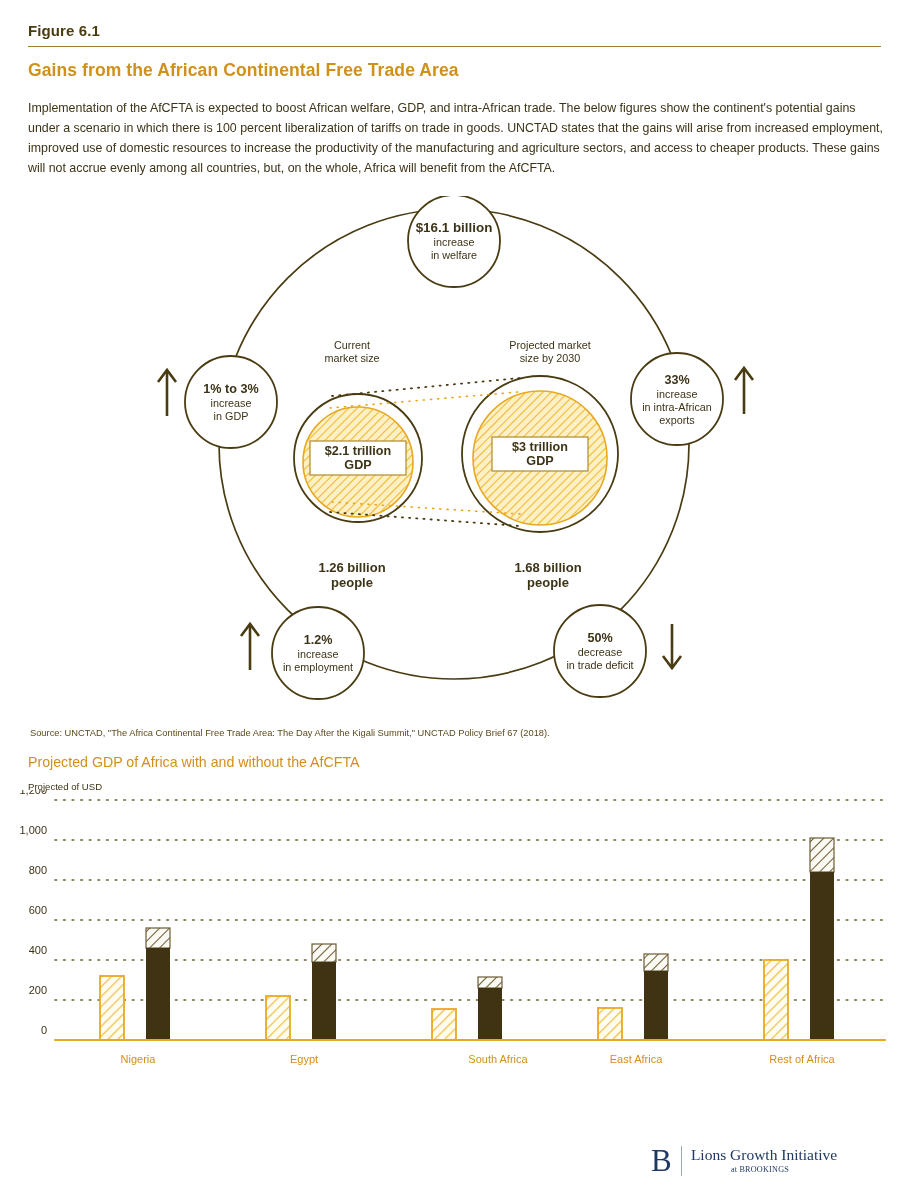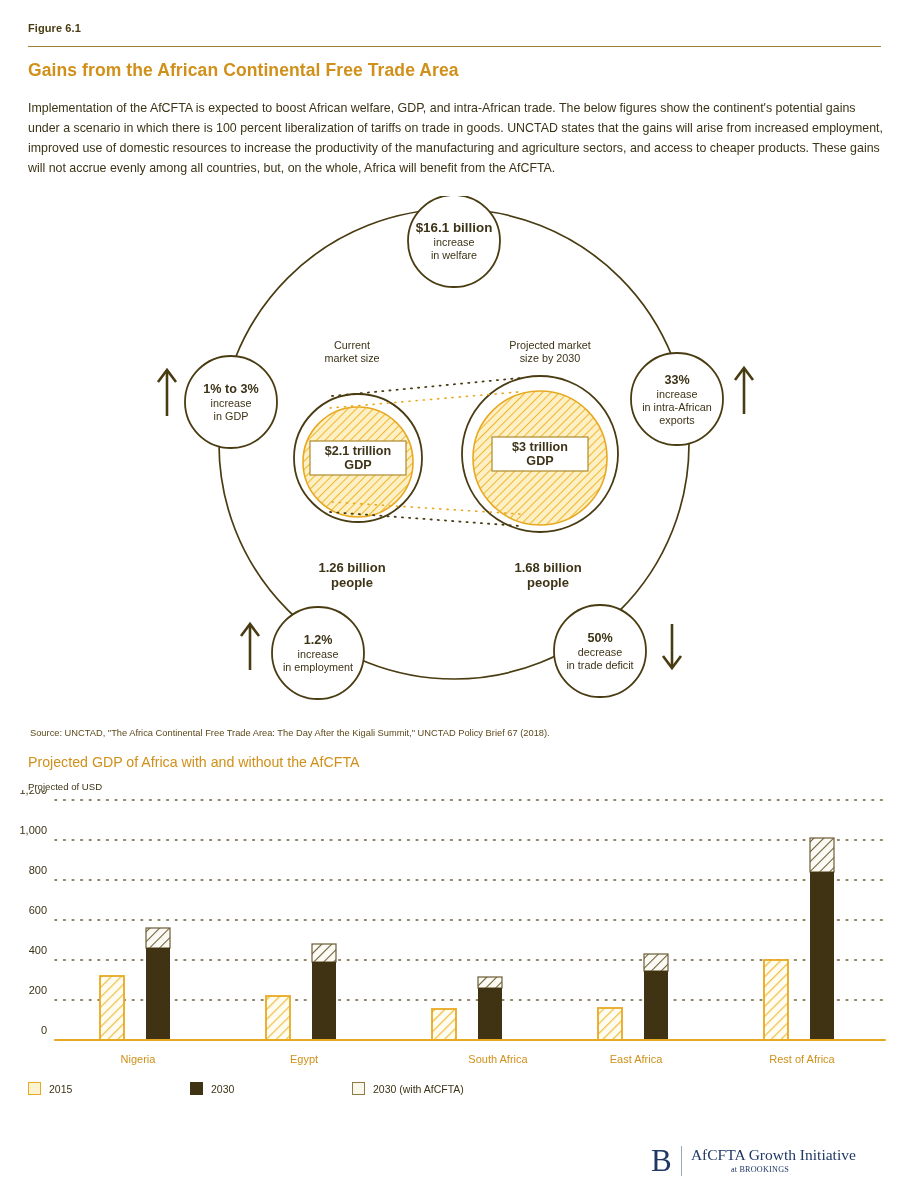--- a/index.html
+++ b/index.html
@@ -11,21 +11,21 @@
     font-family: "Liberation Sans", sans-serif;
     color: #4a3c12;
     position: relative;
     overflow: hidden;
   }
   .page { position:absolute; inset:0; }
 
   
   .fig-label {
     position:absolute; left:28px; top:22px;
-    font-size:11px; font-weight:bold; color:#4a3c12;
+    font-size:15px; font-weight:bold; color:#4a3c12;
     letter-spacing:.1px;
   }
   .rule-top {
     position:absolute; left:28px; top:46px; width:853px; height:1.4px;
     background:#9a7f33;
   }
   .main-title {
     position:absolute; left:28px; top:60px;
     font-size:17.5px; font-weight:bold; color:#d0901a;
     letter-spacing:.1px;
@@ -271,38 +271,24 @@
   </div>
 
   <div class="cat-labels">
       <div class="cat" style="left: 138px; text-align: center;">Nigeria</div>
       <div class="cat" style="left: 304px;">Egypt</div>
       <div class="cat" style="left: 498px;">South Africa</div>
       <div class="cat" style="left: 636px;">East Africa</div>
       <div class="cat" style="left: 802px;">Rest of Africa</div>
     </div>
 
-  <div class="legend">
-    <div class="lg-item" style="left:0px;">
-      <span class="sw sw-2015"></span>
-      <span class="lg-text">2015</span>
-    </div>
-    <div class="lg-item" style="left:162px;">
-      <span class="sw sw-2030"></span>
-      <span class="lg-text">2030</span>
-    </div>
-    <div class="lg-item" style="left:324px;">
-      <span class="sw sw-afcfta"></span>
-      <span class="lg-text">2030 (with AfCFTA)</span>
-    </div>
-  </div>
 
 
   <div class="logo">
     <div class="logo-b">B</div>
     <div class="logo-bar"></div>
     <div class="logo-txt">
-      <div class="logo-l1">AfCFTA Growth Initiative</div>
+      <div class="logo-l1">Lions Growth Initiative</div>
       <div class="logo-l2">at BROOKINGS</div>
     </div>
   </div>
 
 </div>
 
 </body></html>

